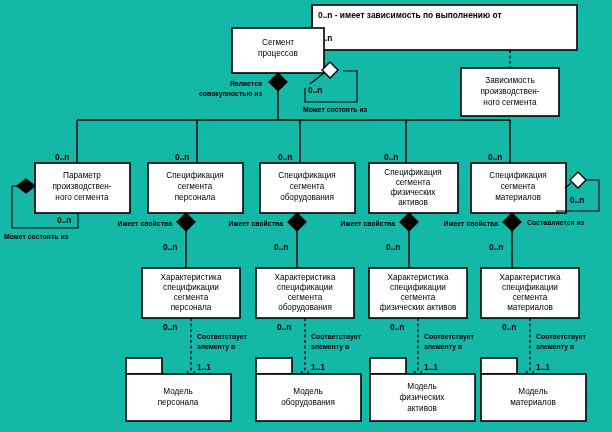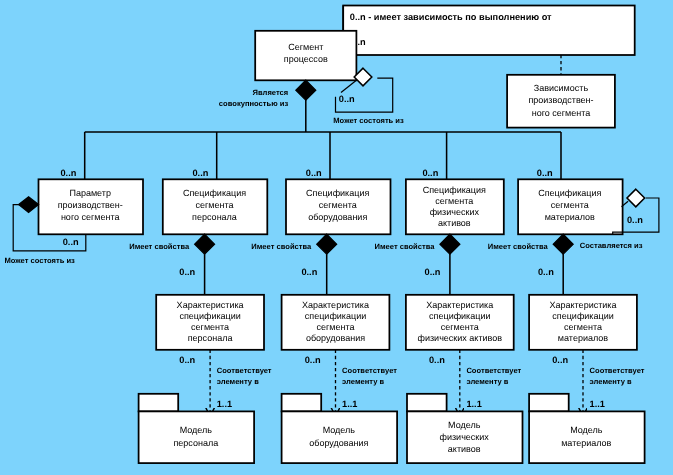--- a/index.html
+++ b/index.html
@@ -1,17 +1,17 @@
 <!DOCTYPE html>
 <html><head>
 <meta charset="utf-8">
 <style>
   html,body{margin:0;padding:0;background:#ffffff;}
   body{font-family:"Liberation Sans","DejaVu Sans",sans-serif;}
-  #stage{position:relative;width:612px;height:432px;background:#7dd3fc;overflow:hidden;}
+  #stage{position:relative;width:612px;height:432px;background:#14b8a6;overflow:hidden;}
   svg{display:block;}
   .bx{fill:#ffffff;stroke:#000000;stroke-width:1.6;}
   .ln{stroke:#000000;stroke-width:1.4;fill:none;}
   .ln-thin{stroke:#000000;stroke-width:1.1;fill:none;}
   .dash{stroke:#000000;stroke-width:1.2;fill:none;stroke-dasharray:3 2.5;}
   .solidfill{fill:#000000;stroke:#000000;stroke-width:1.2;}
   .hollow{fill:#ffffff;stroke:#000000;stroke-width:1.4;}
   text{font-family:"Liberation Sans","DejaVu Sans",sans-serif;fill:#000;}
   .t-box{font-size:8.2px;text-anchor:middle;}
   .t-mult{font-size:8.4px;text-anchor:start;font-weight:bold;}

